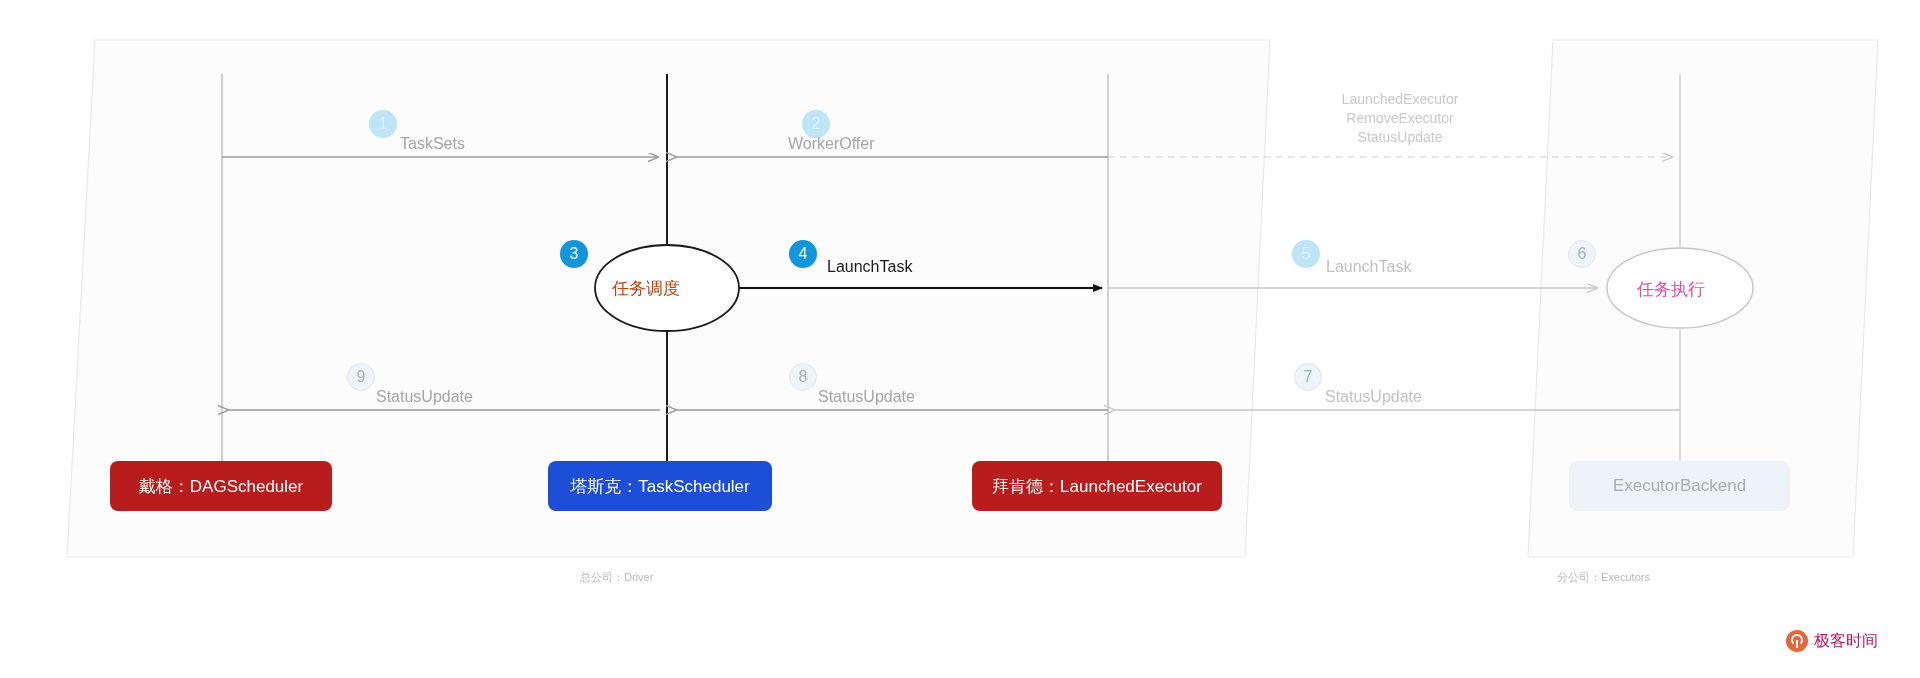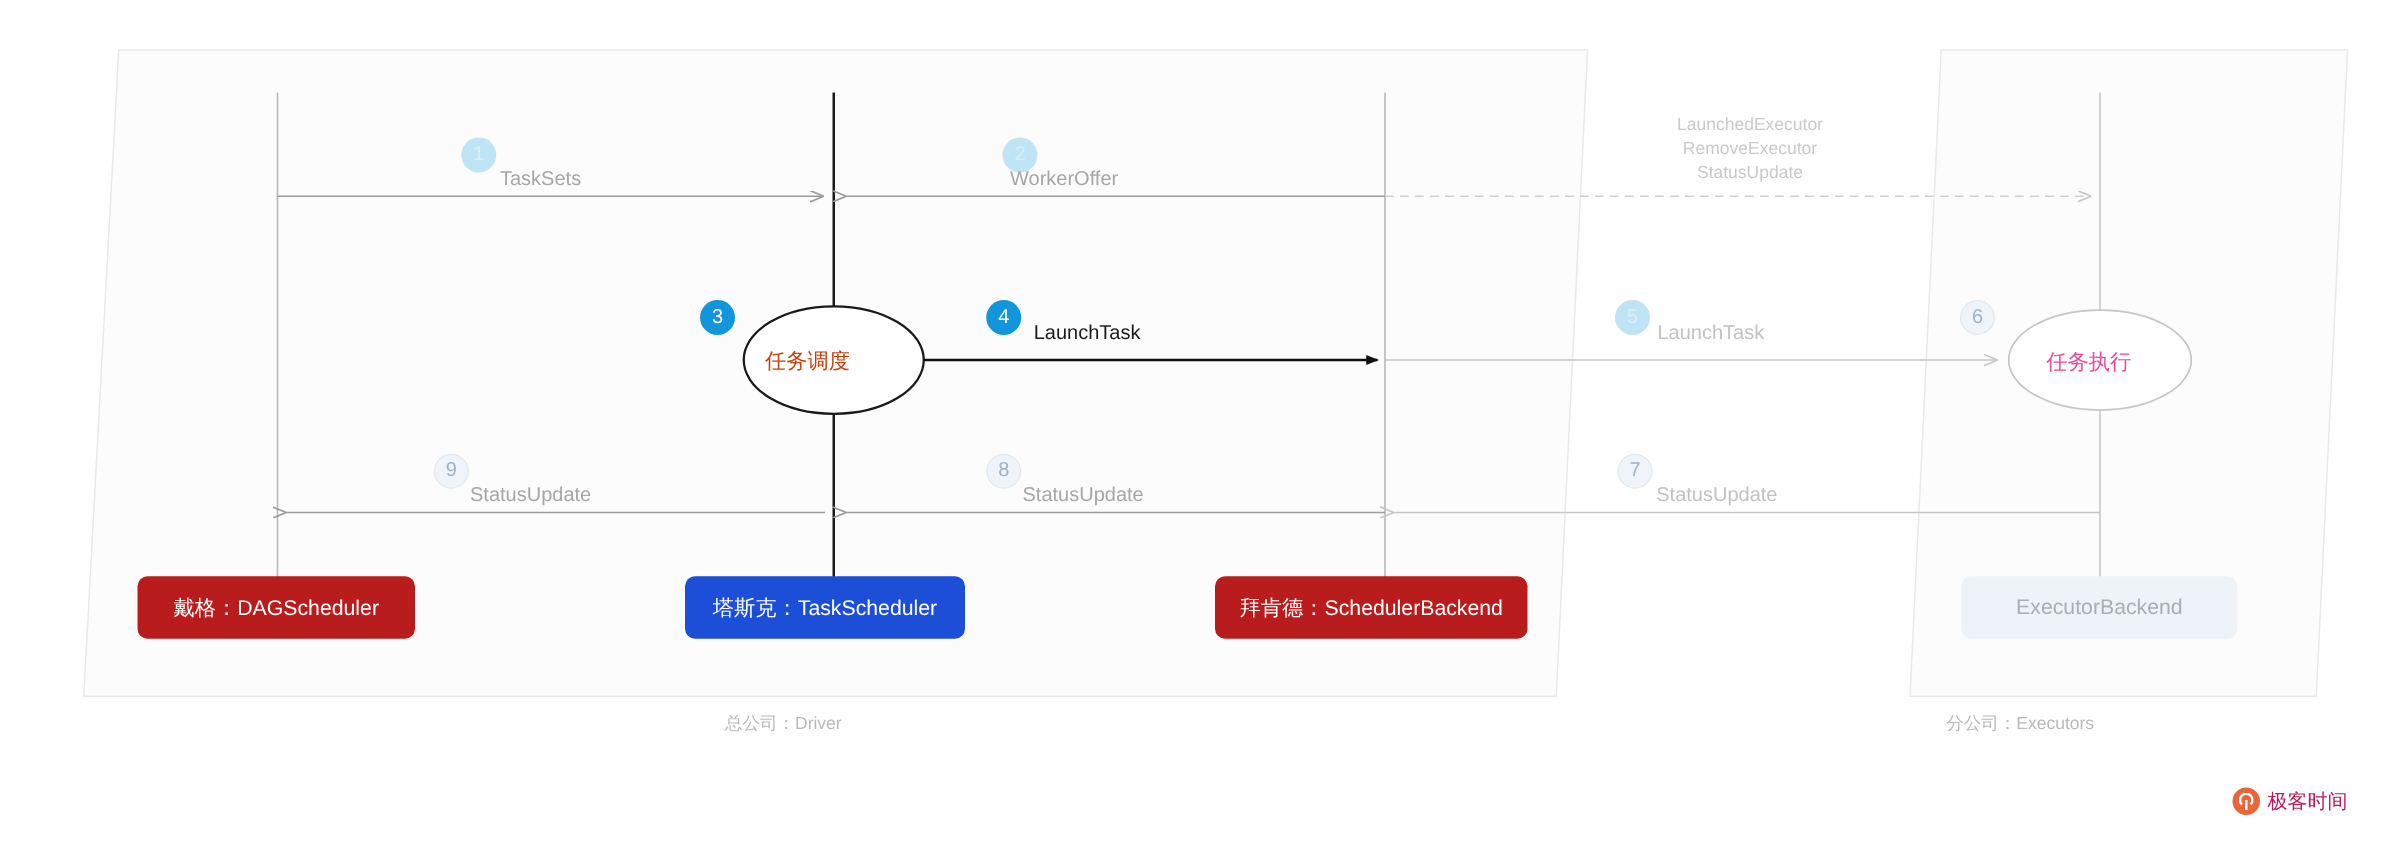--- a/index.html
+++ b/index.html
@@ -38,21 +38,21 @@
   .actor.lite{background:#b91c1c;}
   .actor.bold{background:#1d4ed8;}
   .actor.ghost{background:#eef2f9;color:#a8adb8;}
 
   
   .elabel{position:absolute;font-size:17px;white-space:nowrap;}
   .elabel.on{color:#c2410c;}
   .elabel.off{color:#ec4899;}
 
   
-  .caption{position:absolute;font-size:14px;color:#b9b9b9;white-space:nowrap;}
+  .caption{position:absolute;font-size:11px;color:#b9b9b9;white-space:nowrap;}
 
   
   .wm{position:absolute;display:flex;align-items:center;gap:6px;}
   .wm-mark{width:22px;height:22px;border-radius:50%;background:#e8663a;position:relative;}
   .wm-mark:after{
     content:"";position:absolute;left:50%;top:4px;transform:translateX(-50%);
     width:8px;height:8px;border:2px solid #ffffff;border-radius:50%;
     border-bottom-color:transparent;
   }
   .wm-mark:before{
@@ -118,39 +118,39 @@
   <div class="badge pale" style="left:802px;top:110px;">2</div>
   <div class="badge solid" style="left:560px;top:240px;">3</div>
   <div class="badge solid" style="left:789px;top:240px;">4</div>
   <div class="badge pale" style="left:1292px;top:240px;">5</div>
   <div class="badge ghost" style="left:1568px;top:240px;">6</div>
   <div class="badge ghost" style="left:1294px;top:363px;">7</div>
   <div class="badge ghost" style="left:789px;top:363px;">8</div>
   <div class="badge ghost" style="left:347px;top:363px;">9</div>
 
   <div class="msg dim" style="left:400px;top:135px;">TaskSets</div>
-  <div class="msg dim" style="left:808px;top:135px;">WorkerOffer</div>
+  <div class="msg dim" style="left:788px;top:135px;">WorkerOffer</div>
   <div class="msg strong" style="left:827px;top:258px;">LaunchTask</div>
   <div class="msg faint" style="left:1326px;top:258px;">LaunchTask</div>
   <div class="msg faint" style="left:1325px;top:388px;">StatusUpdate</div>
   <div class="msg dim" style="left:818px;top:388px;">StatusUpdate</div>
   <div class="msg dim" style="left:376px;top:388px;">StatusUpdate</div>
 
   <div class="stack" style="left:1310px;top:90px;width:180px;">
     <div>LaunchedExecutor</div>
     <div>RemoveExecutor</div>
     <div>StatusUpdate</div>
   </div>
 
   <div class="elabel on" style="left:612px;top:277px;">任务调度</div>
   <div class="elabel off" style="left:1637px;top:278px;">任务执行</div>
 
   <div class="actor lite" style="left:110px;top:461px;width:222px;">戴格：DAGScheduler</div>
   <div class="actor bold" style="left:548px;top:461px;width:224px;">塔斯克：TaskScheduler</div>
-  <div class="actor lite" style="left:972px;top:461px;width:250px;">拜肯德：SchedulerBackend</div>
+  <div class="actor lite" style="left:972px;top:461px;width:250px;">拜肯德：LaunchedExecutor</div>
   <div class="actor ghost" style="left:1569px;top:461px;width:221px;">ExecutorBackend</div>
 
   <div class="caption" style="left:580px;top:570px;">总公司：Driver</div>
   <div class="caption" style="left:1557px;top:570px;">分公司：Executors</div>
 
   <div class="wm" style="left:1786px;top:630px;">
     <span class="wm-mark"></span>
     <span class="wm-text">极客时间</span>
   </div>
 

